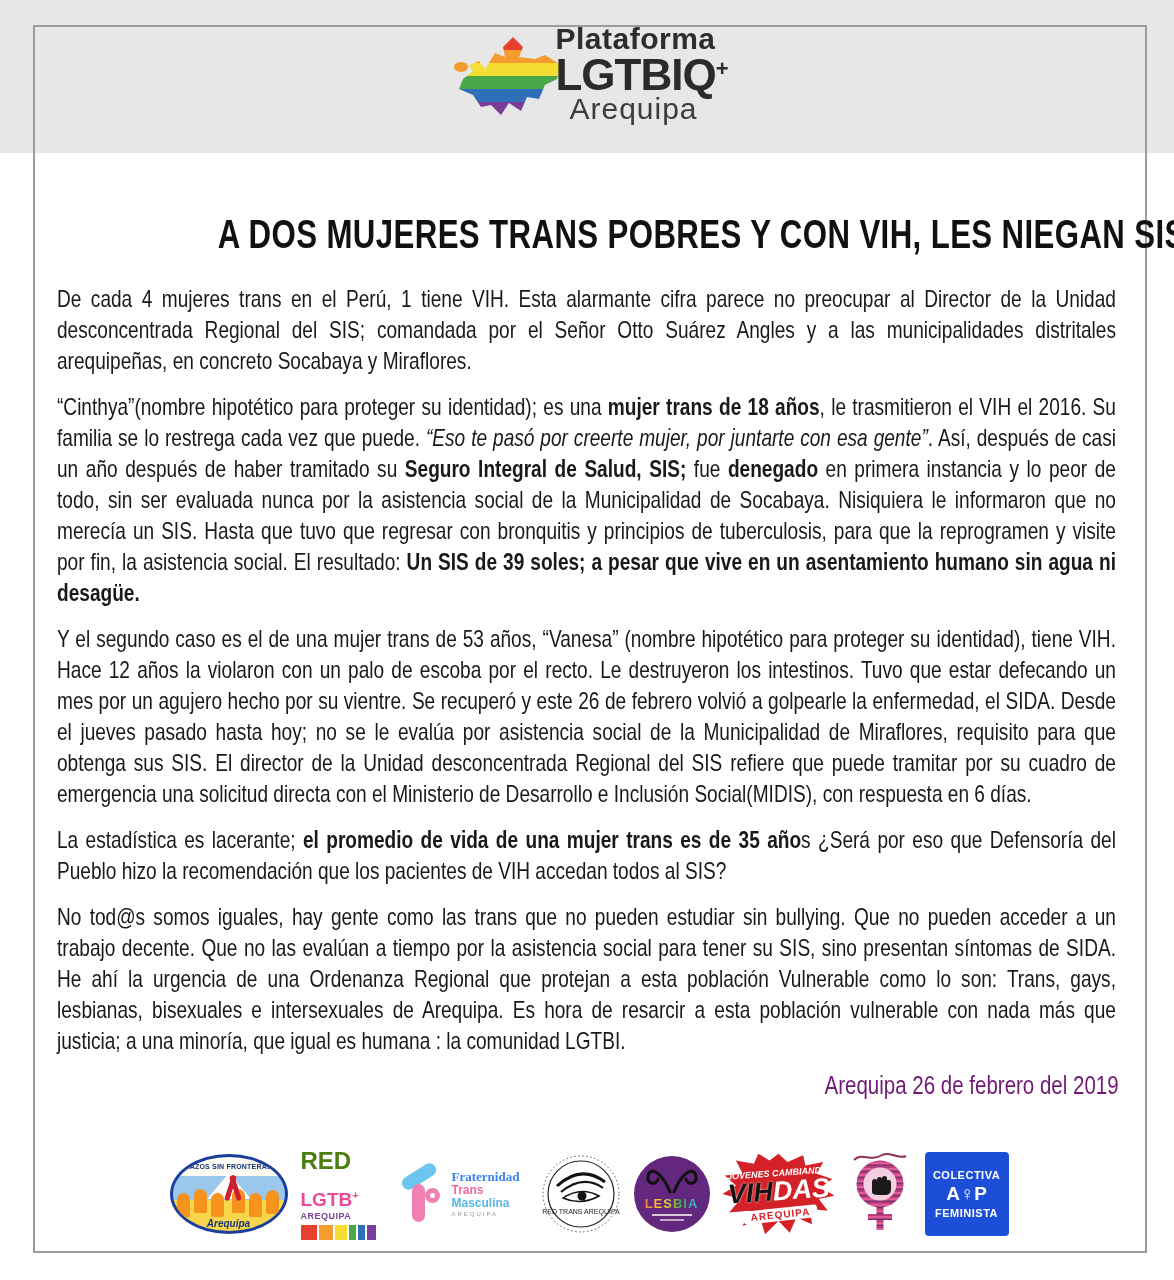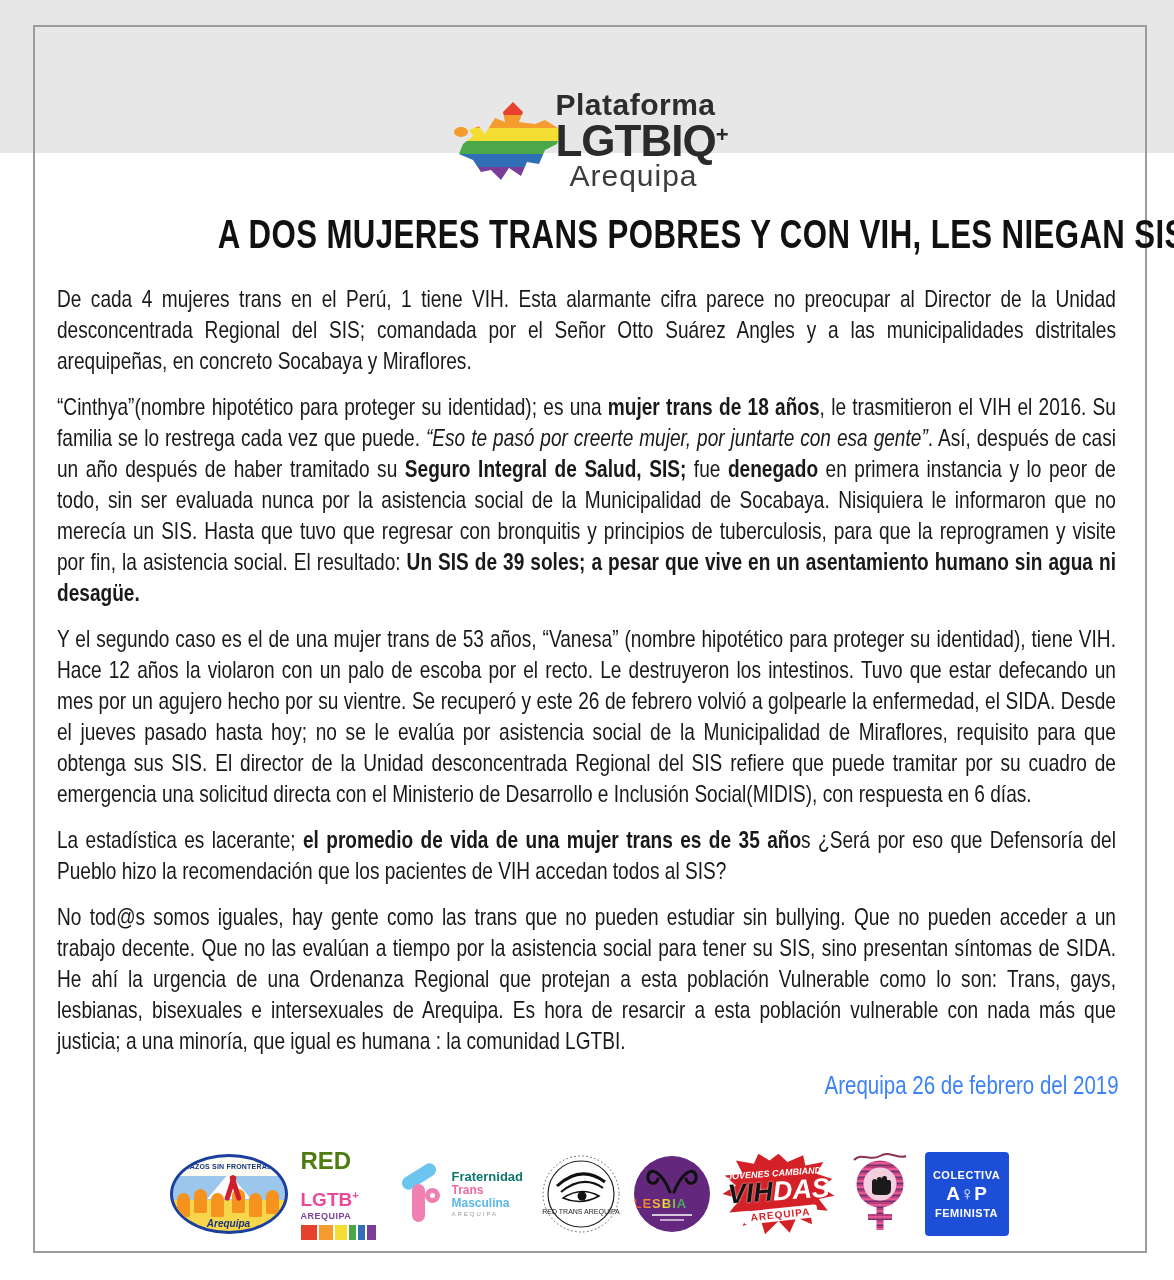--- a/index.html
+++ b/index.html
@@ -2,38 +2,38 @@
 <html><head>
 <meta charset="utf-8">
 <style>
   html,body{margin:0;padding:0;background:#ffffff;}
   body{width:1174px;height:1280px;overflow:hidden;font-family:"Liberation Sans",sans-serif;position:relative;}
   .top-band{position:absolute;left:0;top:0;width:1174px;height:153px;background:#e7e7e8;}
   .frame{position:absolute;left:33px;top:25px;width:1114px;height:1228px;box-sizing:border-box;border:2px solid #9c9c9e;z-index:1;}
   .content{position:absolute;left:33px;top:25px;width:1114px;height:1228px;box-sizing:border-box;padding:0 26px 0 24px;z-index:2;}
 
   
-  .brand{height:165px;display:flex;align-items:flex-end;justify-content:center;}
+  .brand{height:165px;display:flex;align-items:flex-start;justify-content:center;}
   .brand-map{margin-right:-22px;position:relative;top:2px;}
   .brand-text{line-height:0.95;position:relative;z-index:2;}
   .brand-l1{font-size:30px;font-weight:700;color:#2d2d2d;letter-spacing:0.5px;}
   .brand-l2{font-size:44px;font-weight:800;color:#2b2b2b;letter-spacing:-1px;}
   .brand-l2 .plus{font-size:22px;vertical-align:14px;font-weight:800;letter-spacing:0;}
   .brand-l3{font-size:30px;font-weight:300;color:#3c3c3c;letter-spacing:1px;padding-left:14px;}
 
   
   .title-wrap{margin-top:22px;text-align:center;white-space:nowrap;}
   .title-inner{display:inline-block;transform:scaleX(0.78);transform-origin:50% 50%;font-size:40px;font-weight:700;color:#111;letter-spacing:0.5px;}
 
   
   .article{margin-top:26px;}
   .article p{width:1332px;transform:scaleX(0.795);transform-origin:0 0;font-size:24px;line-height:31px;text-align:justify;margin:0 0 15px 0;color:#191919;}
   .seg-b{font-weight:700;}
   .seg-i{font-style:italic;}
-  .dateline{text-align:right;margin:10px 2px 0 0;font-size:25px;color:#3b82f6;}
+  .dateline{text-align:right;margin:10px 2px 0 0;font-size:25px;color:#701a75;}
   .dateline span{display:inline-block;transform:scaleX(0.82);transform-origin:100% 50%;}
 
   
   .logos-row{position:absolute;left:24px;right:26px;bottom:12px;height:94px;display:flex;align-items:center;justify-content:center;gap:13px;}
 
   
   .logo-lazos{width:118px;height:80px;border:3px solid #1b3f9e;border-radius:50%;box-sizing:border-box;position:relative;overflow:hidden;background:linear-gradient(180deg,#fdfcf2 0 26%,#9cc7ec 26% 58%,#f7d64b 58% 100%);}
   .lazos-arc{position:absolute;top:6px;left:0;right:0;text-align:center;font-size:7px;font-weight:700;color:#16347f;letter-spacing:0.2px;}
   .lazos-mountain{position:absolute;left:34px;top:16px;width:0;height:0;border-left:22px solid transparent;border-right:22px solid transparent;border-bottom:26px solid #fbfbfb;}
   .lazos-ribbon{position:absolute;left:53px;top:18px;width:14px;height:26px;z-index:3;}
@@ -53,31 +53,31 @@
   .rl-squares{display:flex;gap:2px;align-items:flex-end;}
   .rl-squares i{height:15px;display:block;}
 
   
   .logo-frat{width:128px;display:flex;align-items:center;gap:8px;}
   .frat-glyph{width:44px;height:64px;position:relative;flex:none;}
   .frat-bar-blue{position:absolute;left:0;top:8px;width:38px;height:13px;border-radius:7px;background:#6cc5ee;transform:rotate(-32deg);}
   .frat-stem{position:absolute;left:12px;top:22px;width:13px;height:38px;border-radius:7px;background:#f07fb2;}
   .frat-dot{position:absolute;left:25px;top:26px;width:15px;height:15px;border-radius:50%;border:5px solid #f07fb2;box-sizing:border-box;}
   .frat-text{line-height:1.05;}
-  .frat-t1{font-size:13px;font-weight:700;color:#0f766e;}
+  .frat-t1{font-size:13px;font-weight:700;color:#3b82f6;font-family:Liberation Serif, serif;}
   .frat-t2{font-size:12px;font-weight:700;color:#f0699f;}
   .frat-t3{font-size:12px;font-weight:700;color:#5bb7e8;}
   .frat-t4{font-size:6px;color:#9a9a9a;letter-spacing:2px;margin-top:2px;}
 
   
   .logo-redtrans{width:80px;height:80px;position:relative;flex:none;}
 
   
   .logo-lesbia{width:76px;height:76px;border-radius:50%;background:#63277d;position:relative;overflow:hidden;flex:none;}
-  .lesbia-label{position:absolute;left:0;right:0;top:40px;font-size:13px;font-weight:800;letter-spacing:1px;
+  .lesbia-label{position:absolute;left:0;right:0;top:40px;text-align:center;font-size:13px;font-weight:800;letter-spacing:1px;
     background:linear-gradient(90deg,#e8402f,#f59c2f,#f5de34,#4aa849,#29b8ce,#b05cd6);-webkit-background-clip:text;background-clip:text;color:#fff;-webkit-text-fill-color:transparent;}
   .lesbia-sub{position:absolute;left:18px;right:18px;top:58px;height:2px;background:rgba(255,255,255,0.75);}
   .lesbia-sub2{position:absolute;left:26px;right:26px;top:63px;height:2px;background:rgba(255,255,255,0.6);}
 
   
   .logo-vihdas{width:112px;height:84px;position:relative;flex:none;}
   .vihdas-burst{position:absolute;inset:0;background:#d42127;
     clip-path:polygon(50% 2%,58% 12%,72% 4%,74% 16%,90% 12%,84% 26%,98% 32%,88% 42%,100% 52%,86% 56%,94% 70%,78% 68%,80% 86%,66% 78%,60% 96%,50% 82%,38% 98%,34% 80%,18% 88%,24% 70%,6% 72%,16% 56%,0% 50%,12% 40%,2% 28%,18% 26%,12% 10%,28% 14%,32% 2%,42% 10%);}
   .vihdas-inner{position:absolute;inset:0;display:flex;flex-direction:column;align-items:center;justify-content:center;transform:rotate(-4deg);}
   .vihdas-top{font-size:9px;font-weight:800;font-style:italic;color:#ffffff;white-space:nowrap;}

